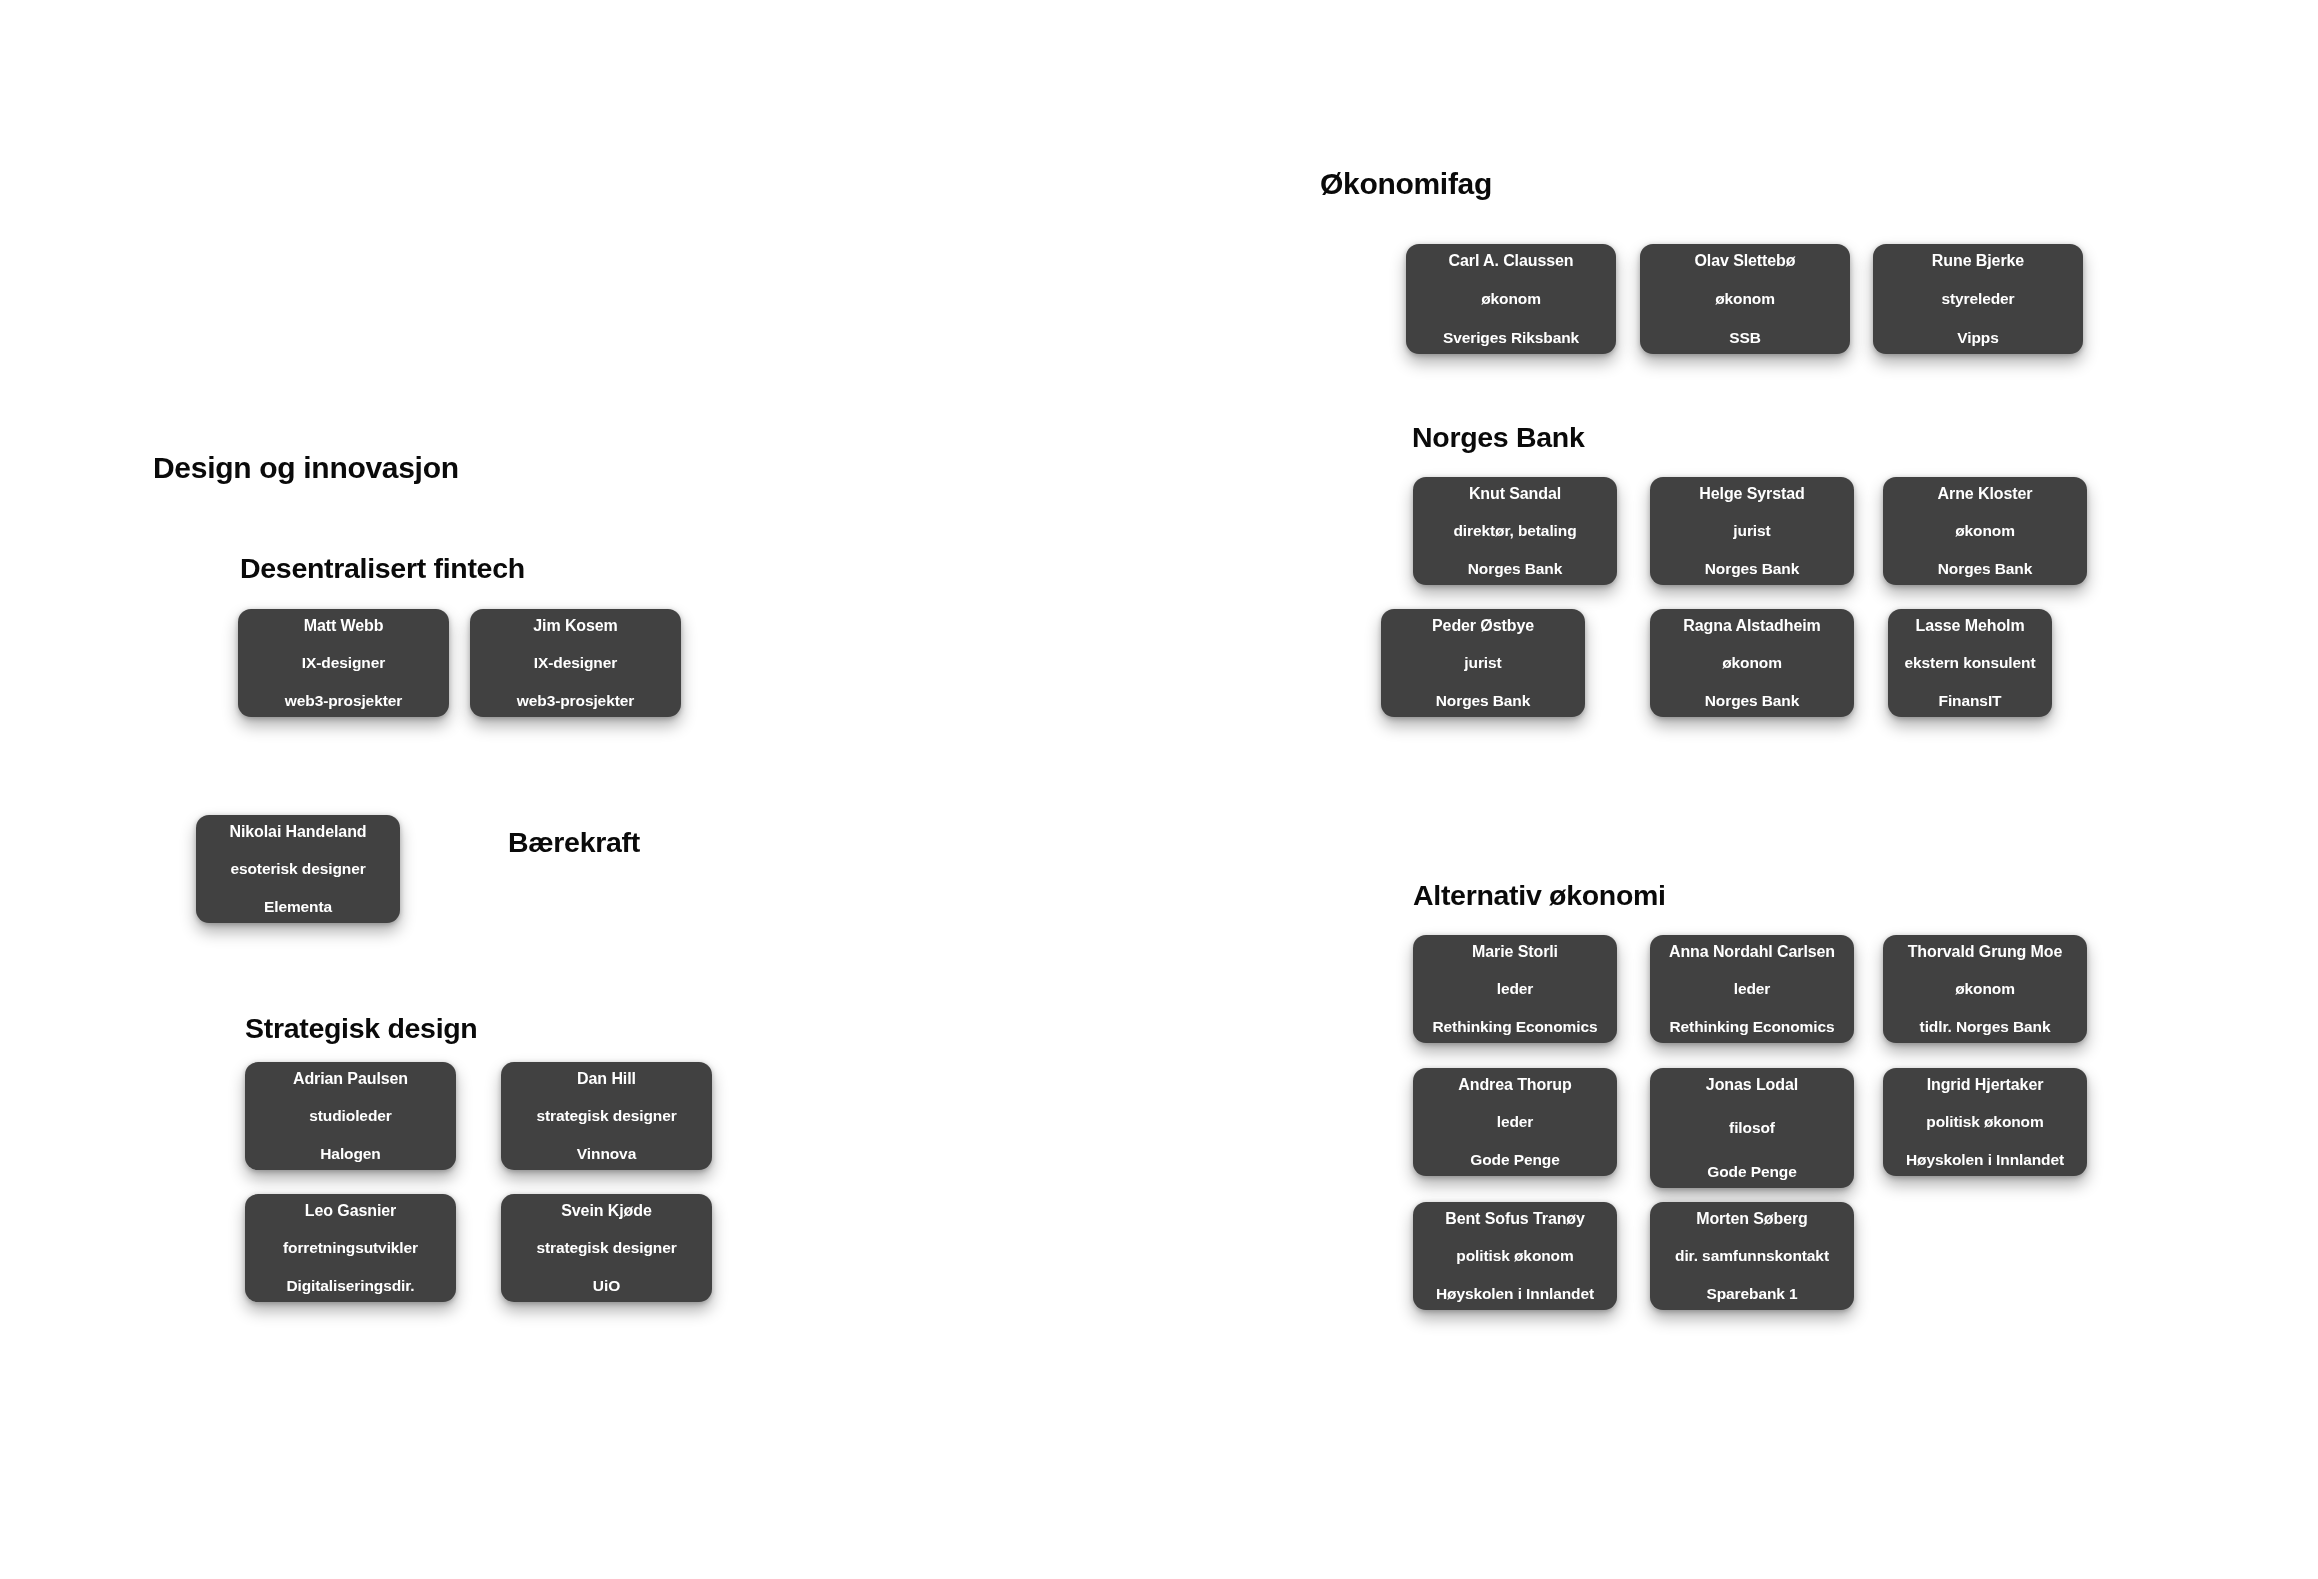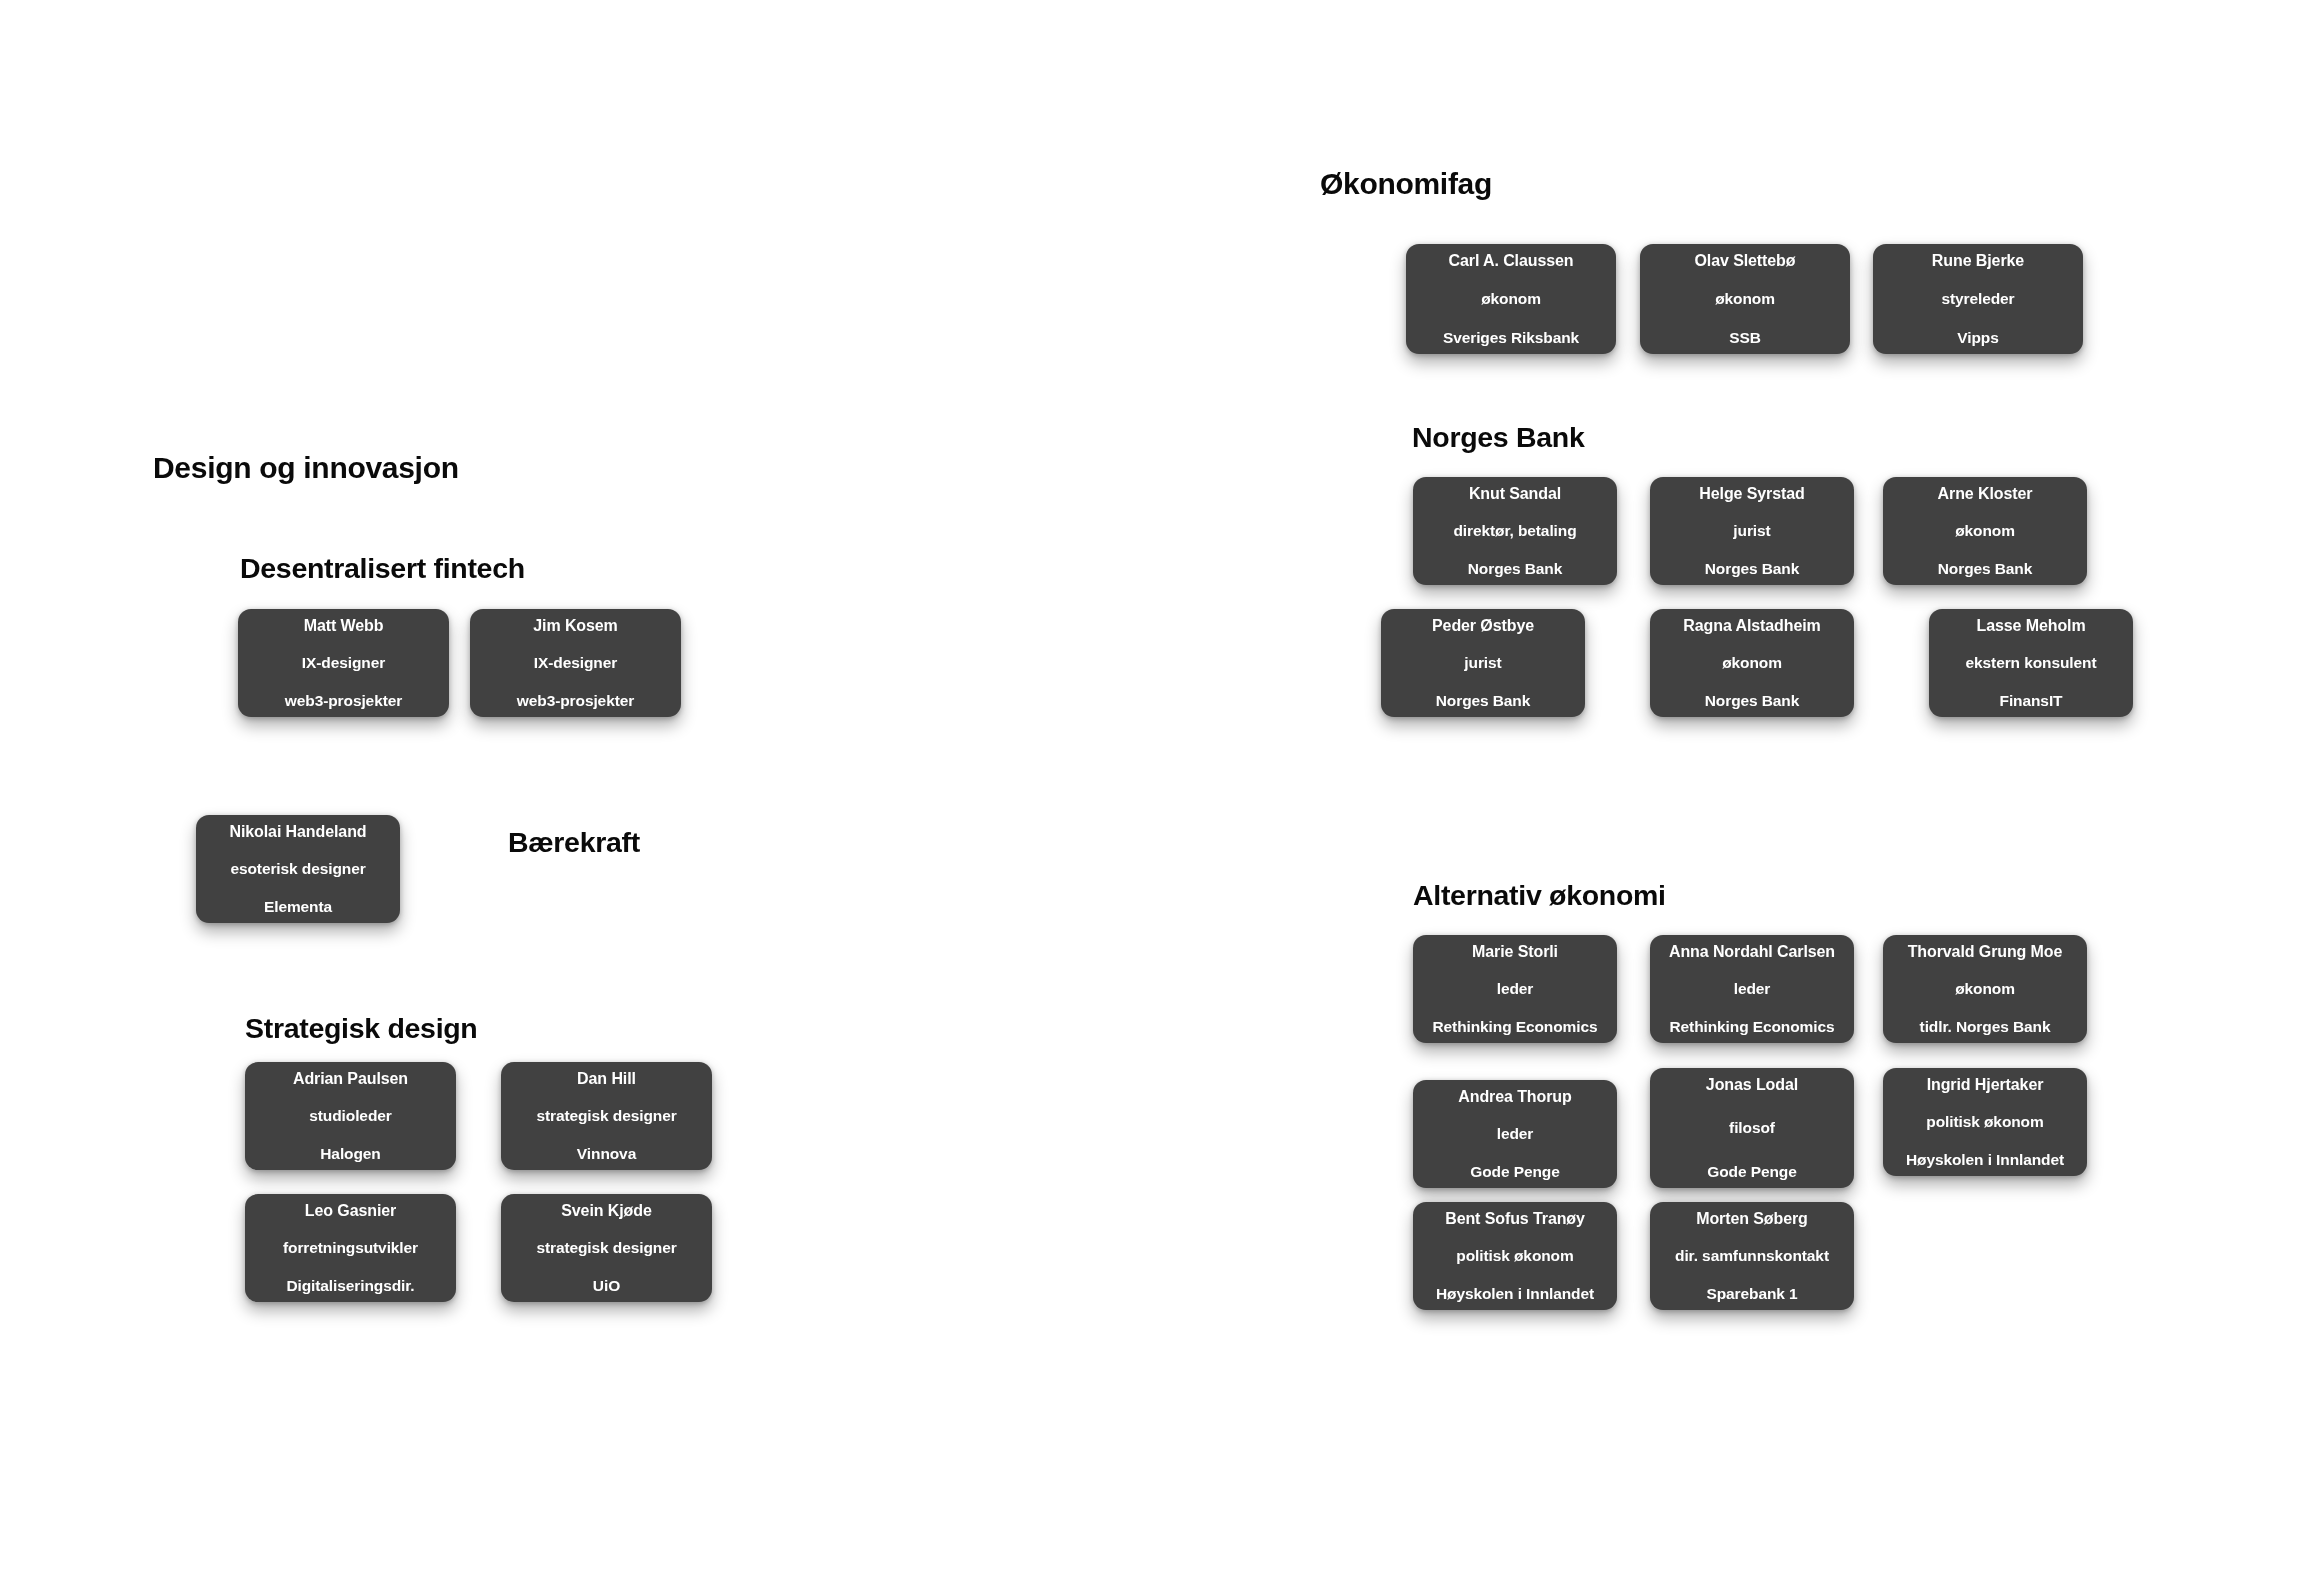--- a/index.html
+++ b/index.html
@@ -149,41 +149,41 @@
       <div class="card" style="left: 1381px; top: 609px; width: 204px; height: 108px;">
         <div class="nm">Peder Østbye</div>
         <div class="rl">jurist</div>
         <div class="org">Norges Bank</div>
       </div>
       <div class="card" style="left: 1650px; top: 609px; width: 204px; height: 108px;">
         <div class="nm">Ragna Alstadheim</div>
         <div class="rl">økonom</div>
         <div class="org">Norges Bank</div>
       </div>
-      <div class="card" style="left: 1929px; top: 609px; width: 204px; height: 108px; gap: 8px;">
+      <div class="card" style="left: 1888px; top: 609px; width: 164px; height: 108px; gap: 8px;">
         <div class="nm">Lasse Meholm</div>
         <div class="rl">ekstern konsulent</div>
         <div class="org">FinansIT</div>
       </div>
       <div class="card" style="left: 1413px; top: 935px; width: 204px; height: 108px;">
         <div class="nm">Marie Storli</div>
         <div class="rl">leder</div>
         <div class="org">Rethinking Economics</div>
       </div>
       <div class="card" style="left: 1650px; top: 935px; width: 204px; height: 108px;">
         <div class="nm">Anna Nordahl Carlsen</div>
         <div class="rl">leder</div>
         <div class="org">Rethinking Economics</div>
       </div>
       <div class="card" style="left: 1883px; top: 935px; width: 204px; height: 108px;">
         <div class="nm">Thorvald Grung Moe</div>
         <div class="rl">økonom</div>
         <div class="org">tidlr. Norges Bank</div>
       </div>
-      <div class="card" style="left: 1413px; top: 1068px; width: 204px; height: 108px; margin-top: 12px;">
+      <div class="card" style="left: 1413px; top: 1068px; width: 204px; height: 108px;">
         <div class="nm">Andrea Thorup</div>
         <div class="rl">leder</div>
         <div class="org">Gode Penge</div>
       </div>
       <div class="card" style="left: 1650px; top: 1068px; width: 204px; height: 120px;">
         <div class="nm">Jonas Lodal</div>
         <div class="rl">filosof</div>
         <div class="org">Gode Penge</div>
       </div>
       <div class="card" style="left: 1883px; top: 1068px; width: 204px; height: 108px;">

